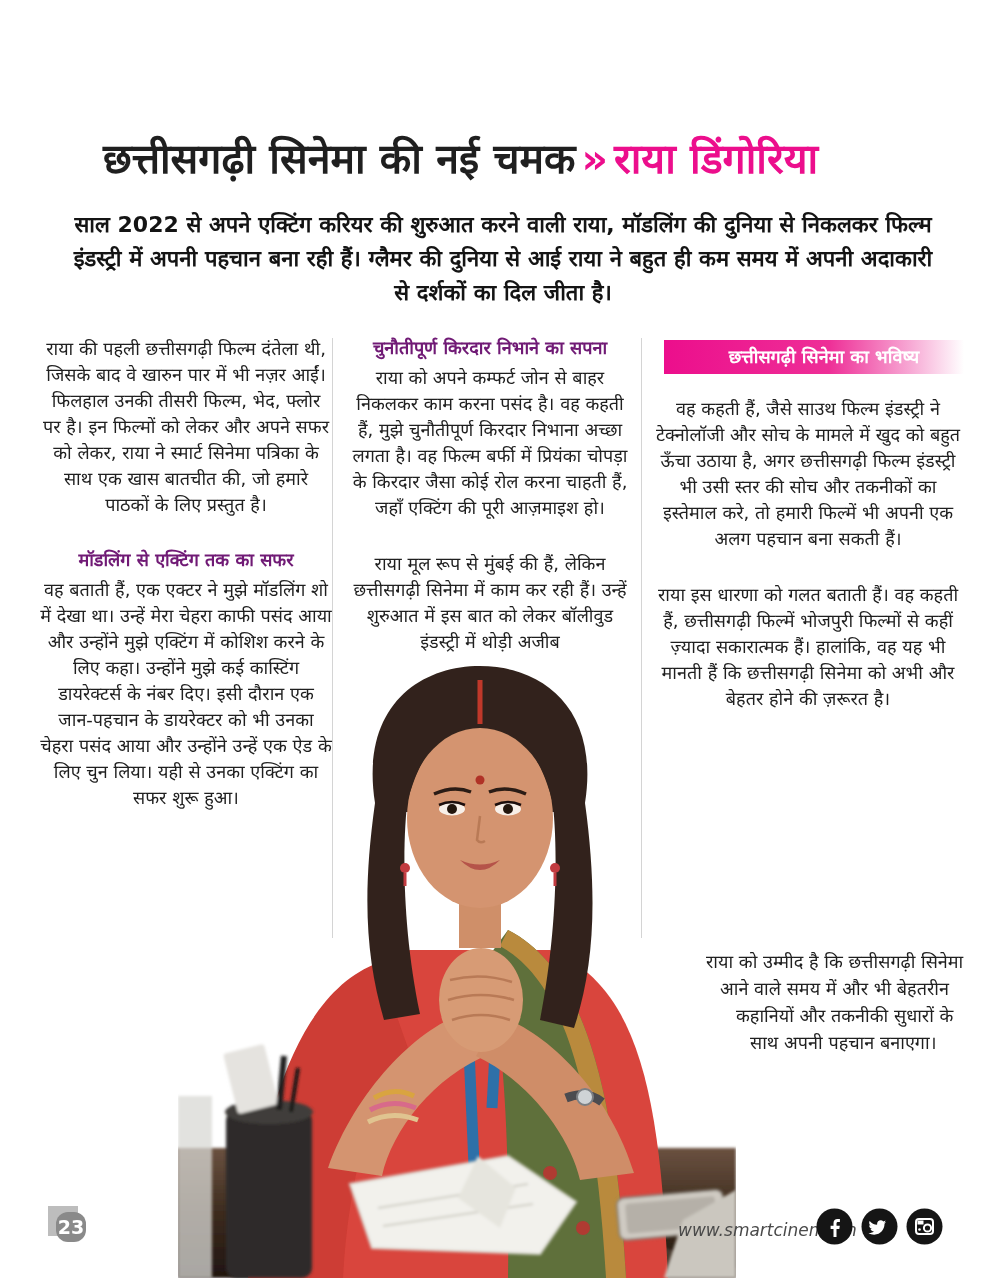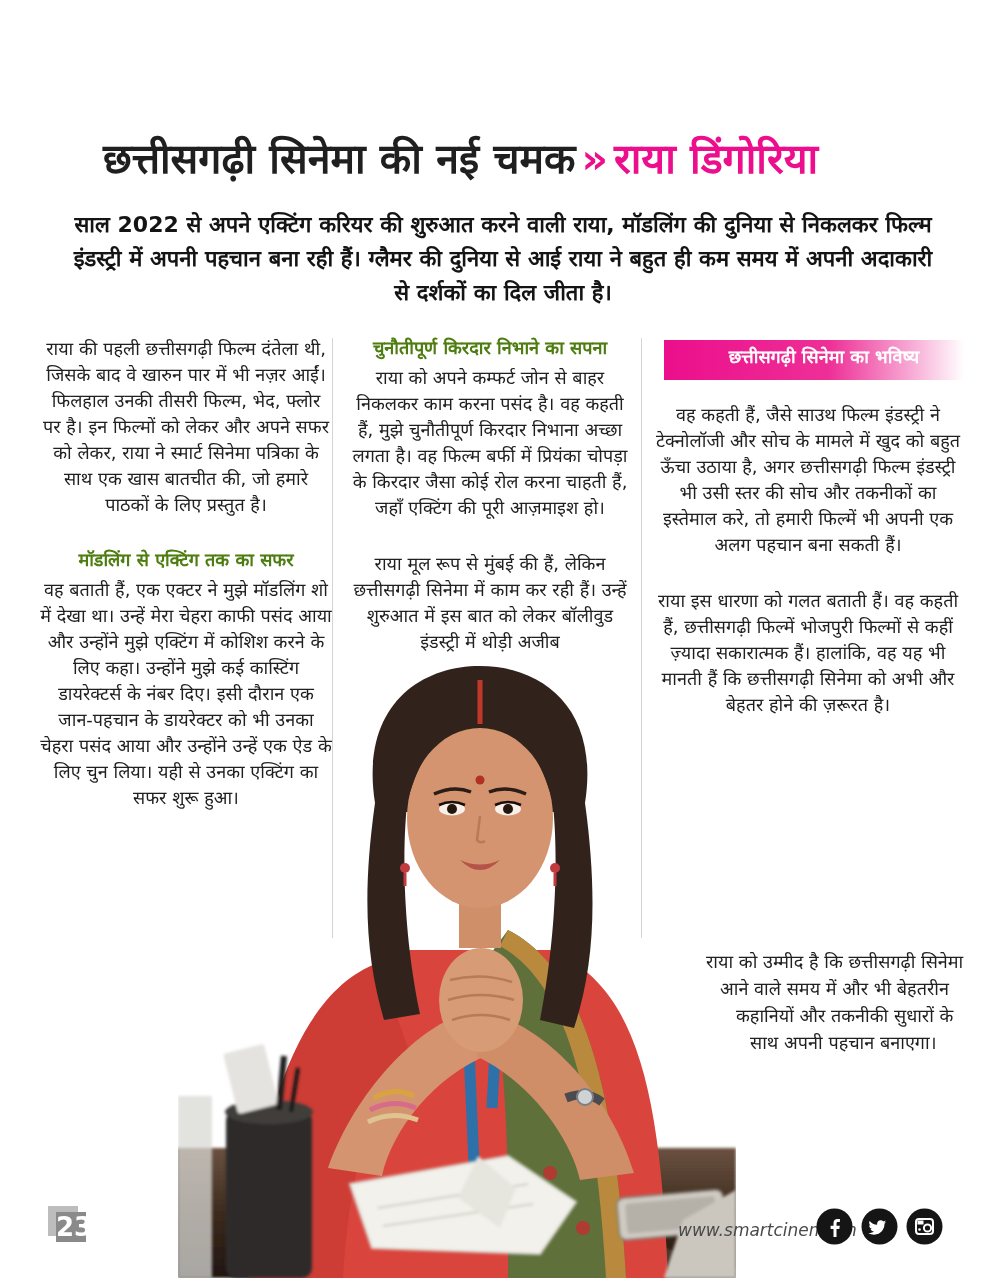--- a/index.html
+++ b/index.html
@@ -24,44 +24,44 @@
     font-size:22px;font-weight:600;line-height:34px;color:#141414;
   }
 
   
   .col{position:absolute;top:336px;text-align:center;}
   #col1{left:40px;width:292px;}
   #col2{left:348px;width:284px;}
   #col3{left:652px;width:312px;}
   .body-p{font-size:18px;line-height:26px;margin:0 0 30px 0;color:#1f1f1f;}
   .subhead{
-    font-size:18px;font-weight:700;color:#4d7c0f;margin:0 0 5px 0;line-height:24px;
+    font-size:18px;font-weight:700;color:#701a75;margin:0 0 5px 0;line-height:24px;
   }
   .subhead-box{
-    height:40px;line-height:34px;padding-left:20px;margin:4px 0 22px 12px;
+    height:34px;line-height:34px;padding-left:20px;margin:4px 0 22px 12px;
     background:linear-gradient(90deg,#EC0E8C 0%,#EE2F97 55%,#F7A8D4 82%,#ffffff 100%);
     color:#ffffff;font-weight:700;font-size:18px;
   }
   .divider{position:absolute;width:1px;background:#d4d4d4;top:338px;height:600px;}
   #divider1{left:332px;}
   #divider2{left:641px;}
 
   
   #closing-para{top:948px;left:692px;width:272px;font-size:18px;line-height:27px;color:#1f1f1f;}
   .stair{float:left;clear:left;height:27px;}
   .s1{width:14px;}.s2{width:28px;}.s3{width:44px;}.s4{width:58px;}.s5{width:74px;}.s6{width:90px;}
 
   
   #photo{left:178px;top:628px;width:558px;height:650px;}
 
   
   #footer{left:0;top:1198px;width:1006px;height:60px;z-index:30;}
   #pagebox-back{left:48px;top:8px;width:30px;height:30px;background:#bdbdbd;position:absolute;}
   #pagebox{left:56px;top:14px;width:30px;height:30px;background:#8a8a8a;position:absolute;
-    color:#fff;font-weight:700;font-size:26px;text-align:center;line-height:30px;}
+    color:#fff;font-weight:700;font-size:19px;text-align:center;line-height:30px;border-radius:12px;}
   #mag-line{left:104px;top:14px;position:absolute;font-size:26px;letter-spacing:3px;color:#3a3a3a;white-space:nowrap;}
   #mag-line .bar{color:#cc2027;padding:0 8px;font-weight:400;}
   #mag-line .issue{color:#4c4c4c;letter-spacing:1px;}
   #site{left:678px;top:22px;position:absolute;font-style:italic;font-size:17px;color:#4a4a4a;}
   .social{position:absolute;top:10px;width:37px;height:37px;}
   #ic-fb{left:816px;} #ic-tw{left:861px;} #ic-ig{left:906px;}
 </style>
 </head>
 <body>
 

